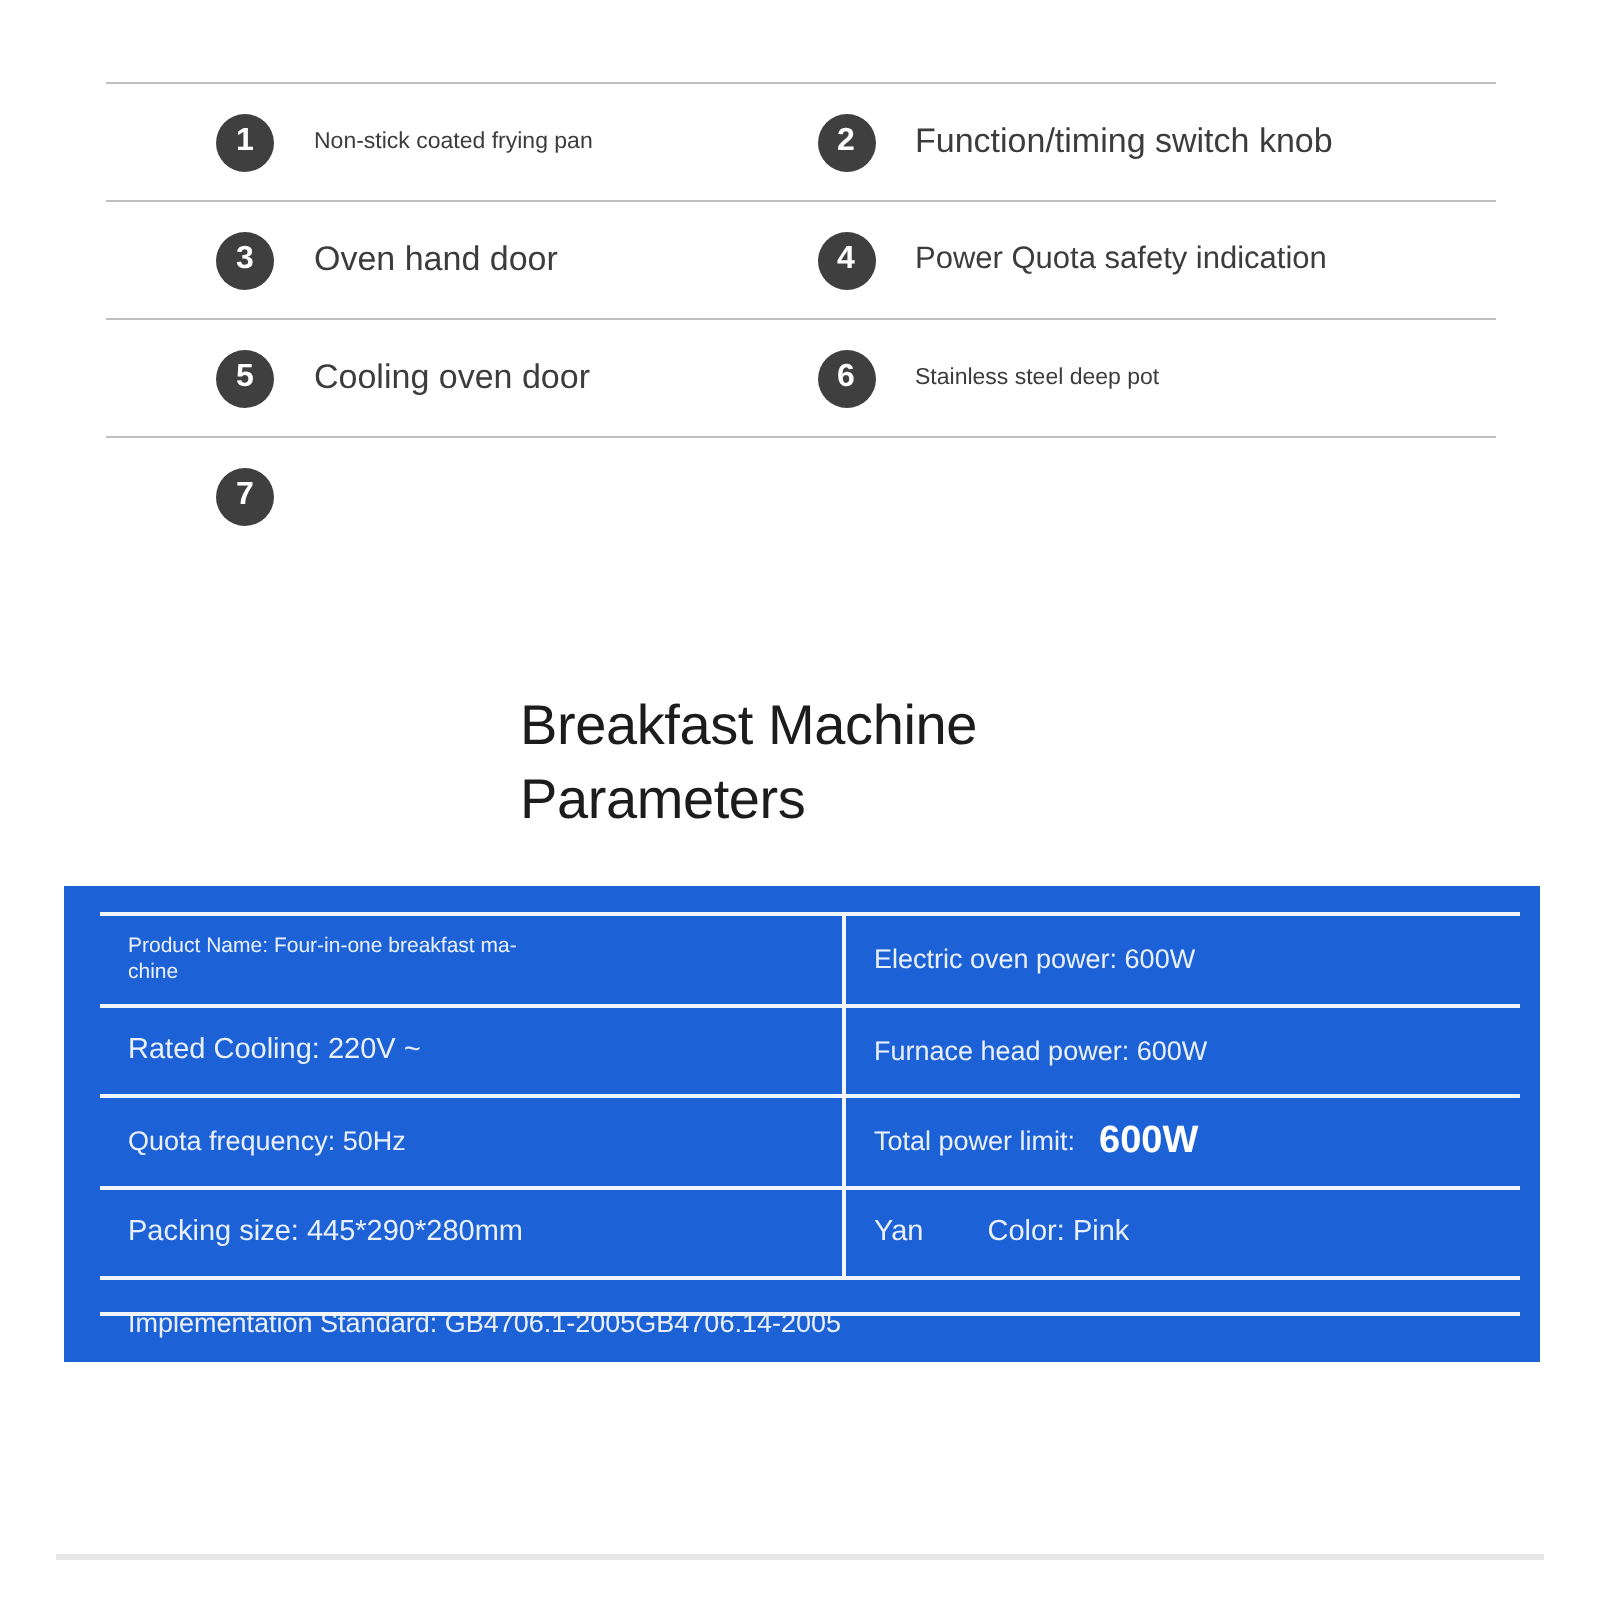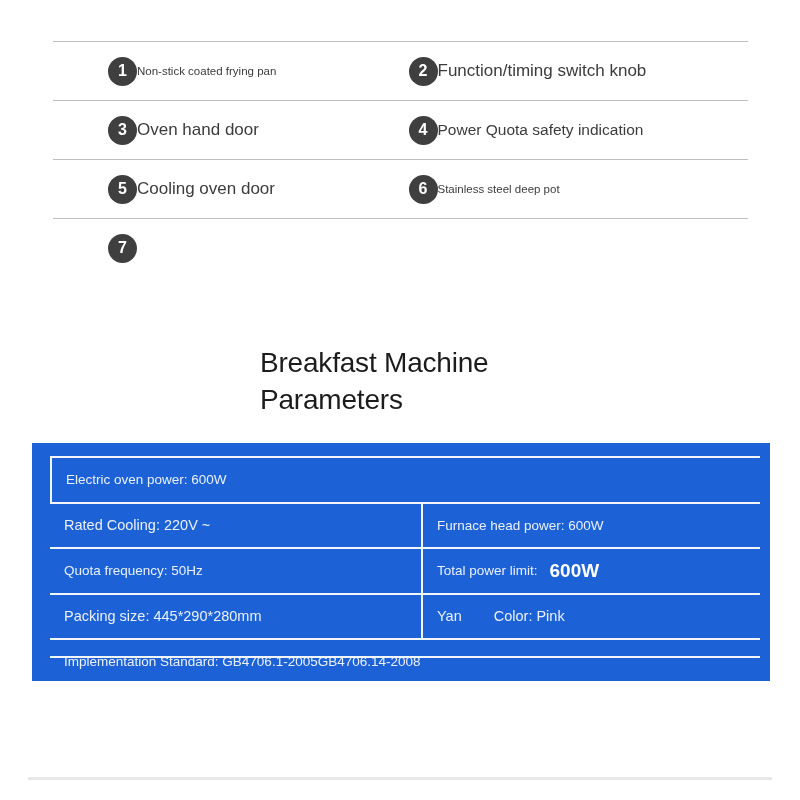--- a/index.html
+++ b/index.html
@@ -47,21 +47,21 @@
     color: #ffffff;
     font-size: 16px;
     font-weight: bold;
     display: flex;
     align-items: center;
     justify-content: center;
     flex: 0 0 auto;
     line-height: 1;
   }
   .feat-label {
-    margin-left: 0;
+    margin-left: 20px;
     color: #3c3c3c;
     white-space: nowrap;
     text-align: right;
   }
   
   .sz-sm  { font-size: 11.5px; }
   .sz-md  { font-size: 15.5px; }
   .sz-lg  { font-size: 17px; }
 
   .c1 { padding-left: 55px; }
@@ -200,20 +200,24 @@
 
 <div id="section-title">
   <div>Breakfast Machine</div>
   <div>Parameters</div>
 </div>
 
 <div id="spec-panel">
   <div id="spec-grid">
 
     <div class="spec-row">
+      <div class="spec-cell left">
+        <span class="spec-text-sm" style="white-space: pre-line;">Product Name: Four-in-one breakfast ma-
+chine</span>
+      </div>
       <div class="spec-cell right">
         <span class="spec-text-md">Electric oven power: 600W</span>
       </div>
     </div>
 
     <div class="spec-row">
       <div class="spec-cell left">
         <span class="spec-text-lg">Rated Cooling: 220V ~</span>
       </div>
       <div class="spec-cell right">
@@ -236,21 +240,21 @@
         <span class="spec-text-lg">Packing size: 445*290*280mm</span>
       </div>
       <div class="spec-cell right">
         <span class="spec-text-lg">Yan</span>
         <span class="spec-text-lg spec-gap">Color: Pink</span>
       </div>
     </div>
 
     <div class="spec-row">
       <div class="spec-cell full">
-        <span class="spec-text-md">Implementation Standard: GB4706.1-2005GB4706.14-2008</span>
+        <span class="spec-text-md">Implementation Standard: GB4706.1-2005GB4706.14-2005</span>
       </div>
     </div>
 
   </div>
   <div id="spec-bottom-rule"></div>
 </div>
 
 <div id="footer-rule"></div>
 
 </body></html>

